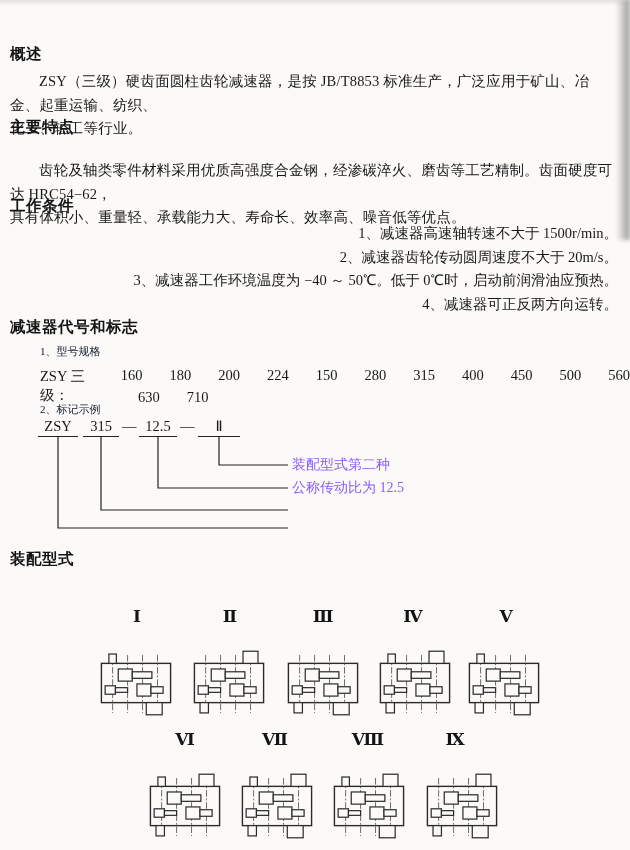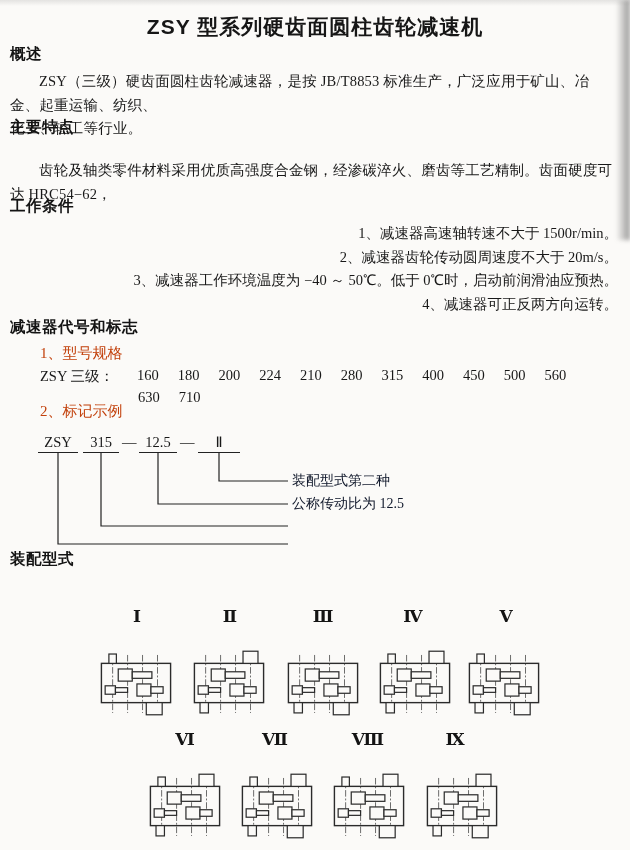--- a/index.html
+++ b/index.html
@@ -42,35 +42,35 @@
     letter-spacing:.5px;
   }
   .body-text {
     position:absolute; left:10px; width:608px;
     font-size:14.5px; line-height:23.5px; color:#181818;
     letter-spacing:.2px;
   }
   .indent { text-indent:29px; }
   .wc-list { position:absolute; left:38px; width:580px;
     font-size:14.5px; line-height:23.6px; color:#181818;text-align:right; }
-  .sub-label { position:absolute; font-size:15px; color:#c2410c; }
-  .sizes-row { position:absolute; display:flex; gap:19px; font-size:14.5px; color:#181818; }
+  .sub-label { position:absolute; font-size:11px; color:#0f172a; }
+  .sizes-row { position:absolute; display:flex; gap:27px; font-size:14.5px; color:#181818; }
   .sizes-row .series { margin-right:4px; }
 
   
-  .marking { position:absolute; left:38px; top:434px; width:570px; height:118px; }
+  .marking { position:absolute; left:38px; top:418px; width:570px; height:118px; }
   .mk-part {
     position:absolute; top:0; height:19px; text-align:center;
     font-size:14.5px; color:#181818;
   }
   .mk-underline { border-bottom:1.4px solid #222; }
   .mk-lines { position:absolute; left:0; top:19px; }
   .mk-label {
     position:absolute; left:254px; height:18px;
-    font-size:14px; color:#0f172a; white-space:nowrap;
+    font-size:14px; color:#8b5cf6; white-space:nowrap;
   }
 
   
   .assembly { position:absolute; left:0; top:598px; width:630px; height:252px; }
   .roman {
     position:absolute; width:44px; text-align:center;
     font-family:"DejaVu Serif", serif;
     font-weight:bold; font-size:17px; color:#141414;
   }
   .gbox { position:absolute; width:86px; height:86px; }
@@ -80,51 +80,51 @@
   .gb-axis { stroke:#3d3d3d; stroke-width:.8; stroke-dasharray:7 2 2 2; }
 </style>
 </head>
 <body>
 
 <div class="page">
 
   <div class="scan-shadow-right"></div>
   <div class="scan-shadow-top"></div>
 
-  <div class="doc-title">ZSY 型系列硬齿面圆柱齿轮减速机</div>
 
   <div class="sec-heading" style="top:44px;">概述</div>
   <div class="body-text" style="top:70px;">
     <div class="indent">ZSY（三级）硬齿面圆柱齿轮减速器，是按 JB/T8853 标准生产，广泛应用于矿山、冶金、起重运输、纺织、</div>
     <div>化工、轻工等行业。</div>
   </div>
 
   <div class="sec-heading" style="top:117px;">主要特点</div>
   <div class="body-text" style="top:159px;">
     <div class="indent">齿轮及轴类零件材料采用优质高强度合金钢，经渗碳淬火、磨齿等工艺精制。齿面硬度可达 HRC54−62，</div>
+    <div>具有体积小、重量轻、承载能力大、寿命长、效率高、噪音低等优点。</div>
   </div>
 
   <div class="sec-heading" style="top:196px;">工作条件</div>
   <div class="wc-list" style="top:222px;">
     <div>1、减速器高速轴转速不大于 1500r/min。</div>
     <div>2、减速器齿轮传动圆周速度不大于 20m/s。</div>
     <div>3、减速器工作环境温度为 −40 ～ 50℃。低于 0℃时，启动前润滑油应预热。</div>
     <div>4、减速器可正反两方向运转。</div>
   </div>
 
   <div class="sec-heading" style="top:317px;">减速器代号和标志</div>
   <div class="sub-label" style="left:40px; top:344px;">1、型号规格</div>
 
   <div class="sizes-row" style="left:40px; top:367px;">
     <span class="series">ZSY 三级：</span>
     <span>160</span>
     <span>180</span>
     <span>200</span>
     <span>224</span>
-    <span>210</span>
+    <span>150</span>
     <span>280</span>
     <span>315</span>
     <span>400</span>
     <span>450</span>
     <span>500</span>
     <span>560</span>
   </div>
   <div class="sizes-row" style="left:106px; top:389px;margin-left:32px;">
     <span>630</span>
     <span>710</span>

